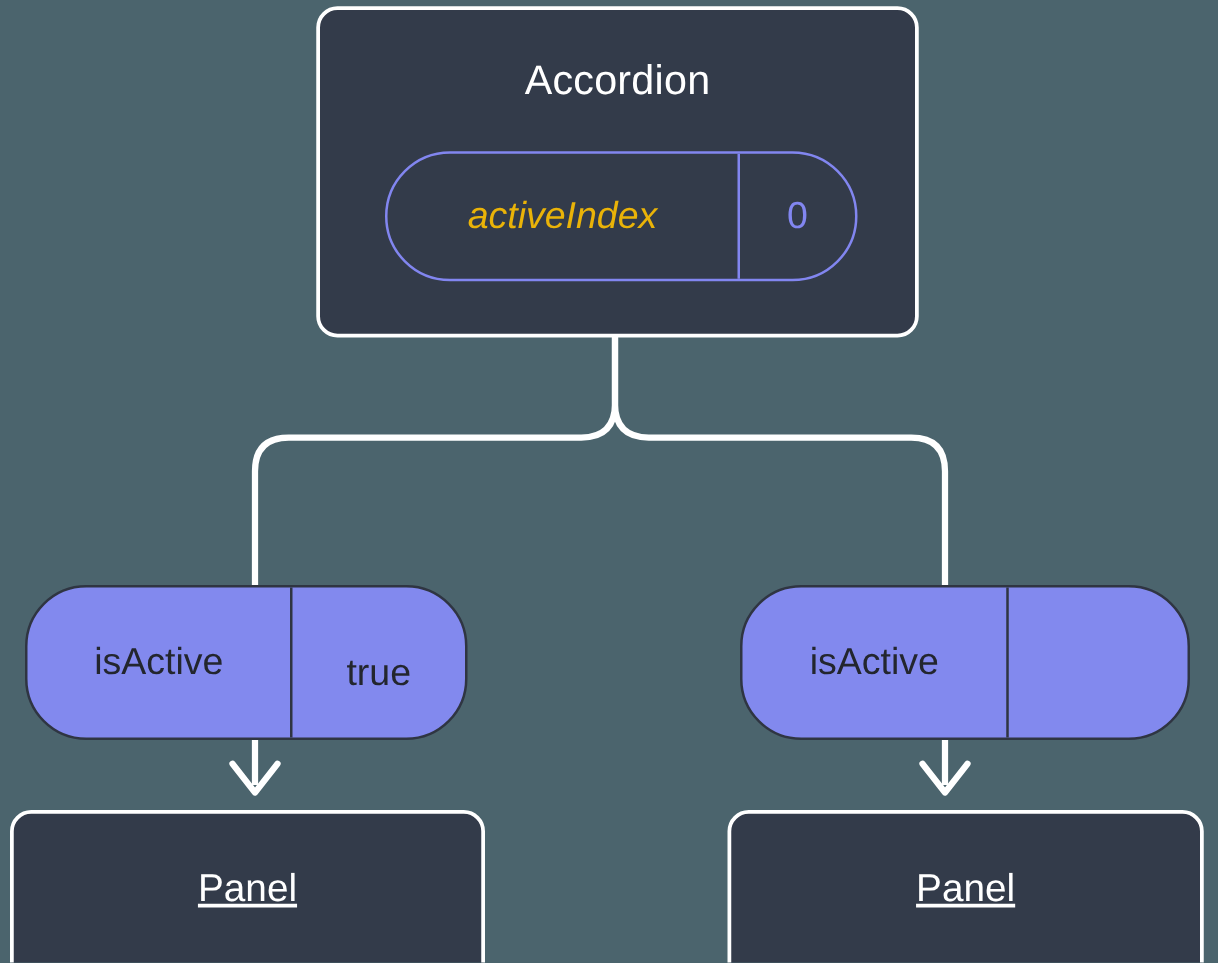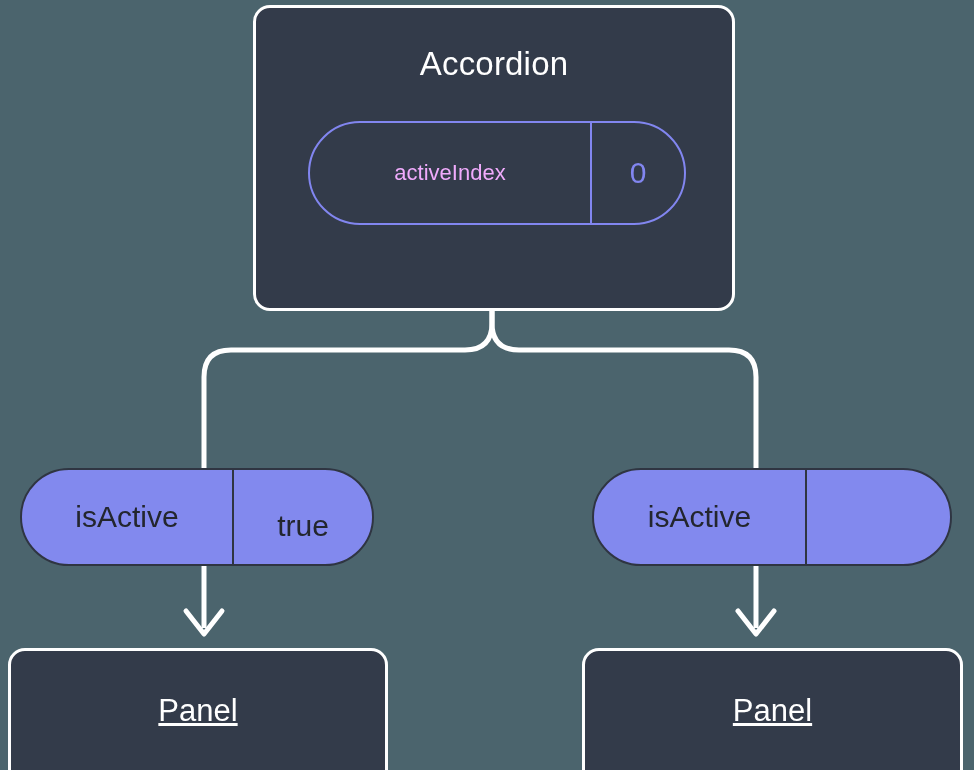--- a/index.html
+++ b/index.html
@@ -36,21 +36,21 @@
     background: #333b4a;
     border: 3px solid #ffffff;
     border-radius: 17px;
     color: #ffffff;
   }
 
   #accordion-box {
     left: 253px;
     top: 5px;
     width: 482px;
-    height: 306px;
+    height: 265px;
   }
   #accordion-title {
     position: absolute;
     left: 0;
     right: 0;
     top: 37px;
     text-align: center;
     font-size: 33px;
     font-weight: 400;
     letter-spacing: .2px;
@@ -68,40 +68,41 @@
     border: 2px solid #8286f0;
     border-radius: 52px;
     display: flex;
     align-items: stretch;
   }
   #active-index-pill .pk {
     flex: 0 0 280px;
     display: flex;
     align-items: center;
     justify-content: center;
-    font-size: 22px;
-    color: #f0abfc;
+    font-size: 30px;
+    color: #eab308;
     border-right: 2px solid #8286f0;
     white-space: nowrap;
+    font-style: italic;
   }
   #active-index-pill .pv {
     flex: 1 1 auto;
     display: flex;
     align-items: center;
     justify-content: center;
     font-size: 30px;
     color: #8286f0;
     white-space: nowrap;
   }
 
   
   .prop-pill {
     position: absolute;
     box-sizing: border-box;
-    height: 98px;
+    height: 124px;
     background: #8289ee;
     border: 2px solid #2f3542;
     border-radius: 49px;
     display: flex;
     align-items: stretch;
     color: #23262e;
     z-index: 3;
   }
   .prop-pill .pk {
     display: flex;

